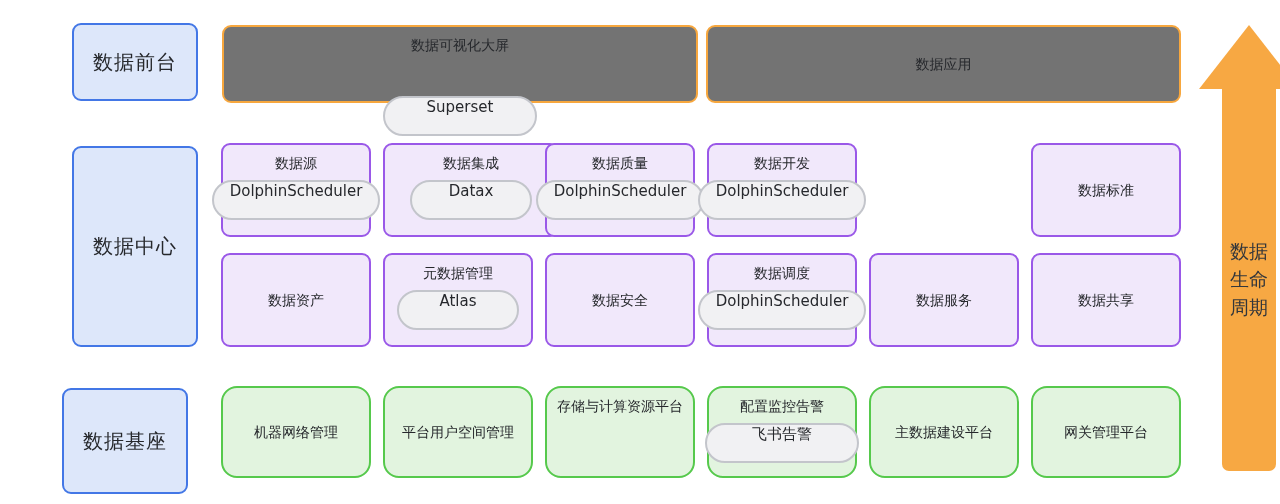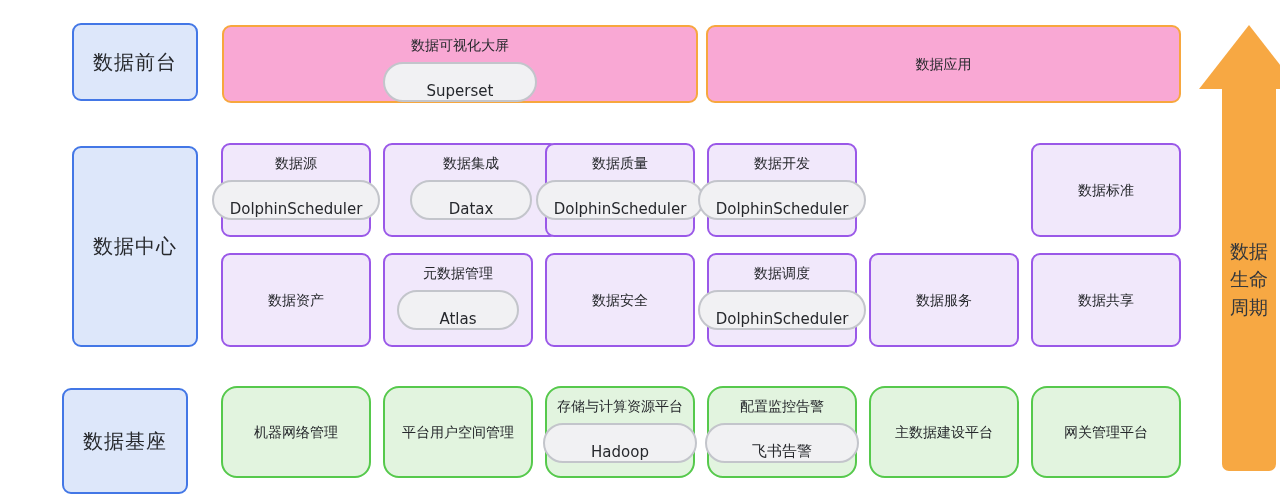--- a/index.html
+++ b/index.html
@@ -17,40 +17,40 @@
     box-sizing: border-box;
     border: 2px solid;
     border-radius: 9px;
     display: flex;
     flex-direction: column;
     align-items: center;
   }
   .box.centered { justify-content: center; }
   .box.stacked { justify-content: flex-start; padding-top: 8px; }
   .box--blue   { background: #dde7fa; border-color: #4377e6; }
-  .box--orange { background: #f9a8d4; border-color: #f7a73e; }
+  .box--orange { background: #737373; border-color: #f7a73e; gap: 34px; }
   .box--purple { background: #f1e8fb; border-color: #9a58e8; }
   .box--green  { background: #e2f4df; border-color: #56c94c; border-radius: 16px; }
   .side-label { font-size: 20px; letter-spacing: 1px; }
   .box-title {
     font-size: 14px;
     line-height: 20px;
     white-space: nowrap;
   }
   .box.stacked .box-title { margin-bottom: 7px; }
   .pill {
     background: #f1f1f3;
     border: 2px solid #c3c5cb;
     border-radius: 999px;
     height: 40px;
     min-width: 122px;
     box-sizing: border-box;
     padding: 0 16px;
     display: flex;
-    align-items: flex-end;
+    align-items: flex-start;
     justify-content: center;
     font-size: 15px;
     white-space: nowrap;
     flex-shrink: 0;
   }
   .pill--wide { min-width: 154px; }
   .arrow-head {
     position: absolute;
     left: 1153px; top: 25px;
     width: 100px; height: 64px;
@@ -153,23 +153,20 @@
   </div>
 
   <div class="box box--green centered" style="left:175px;top:386px;width:150px;height:92px">
     <div class="box-title">机器网络管理</div>
   </div>
   <div class="box box--green centered" style="left:337px;top:386px;width:150px;height:92px">
     <div class="box-title">平台用户空间管理</div>
   </div>
   <div class="box box--green stacked" style="left:499px;top:386px;width:150px;height:92px">
     <div class="box-title">存储与计算资源平台</div>
-    <div class="pill pill--wide">
-      <span>Hadoop</span>
-    </div>
   </div>
   <div class="box box--green stacked" style="left:661px;top:386px;width:150px;height:92px">
     <div class="box-title">配置监控告警</div>
     <div class="pill pill--wide">
       <span>飞书告警</span>
     </div>
   </div>
   <div class="box box--green centered" style="left:823px;top:386px;width:150px;height:92px">
     <div class="box-title">主数据建设平台</div>
   </div>

